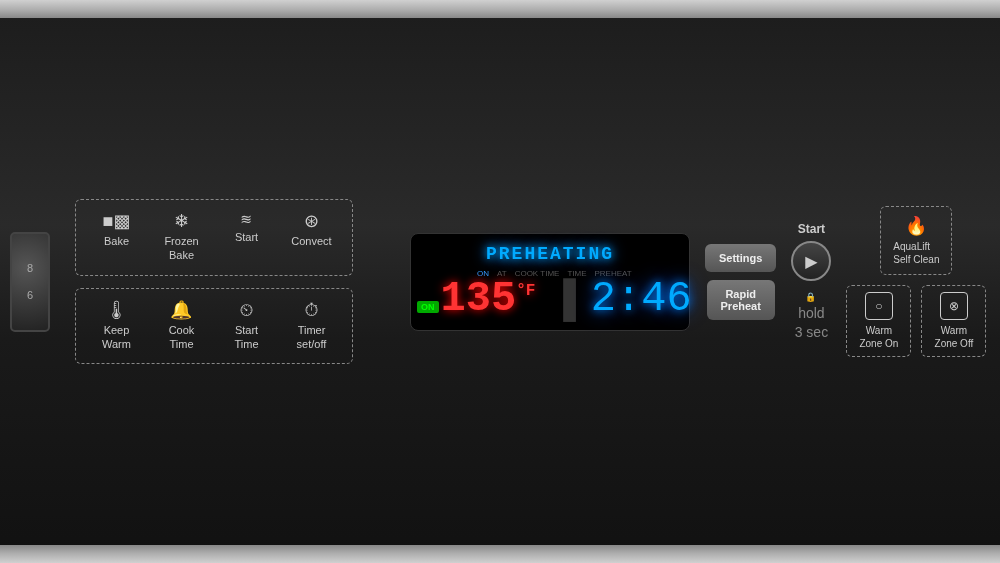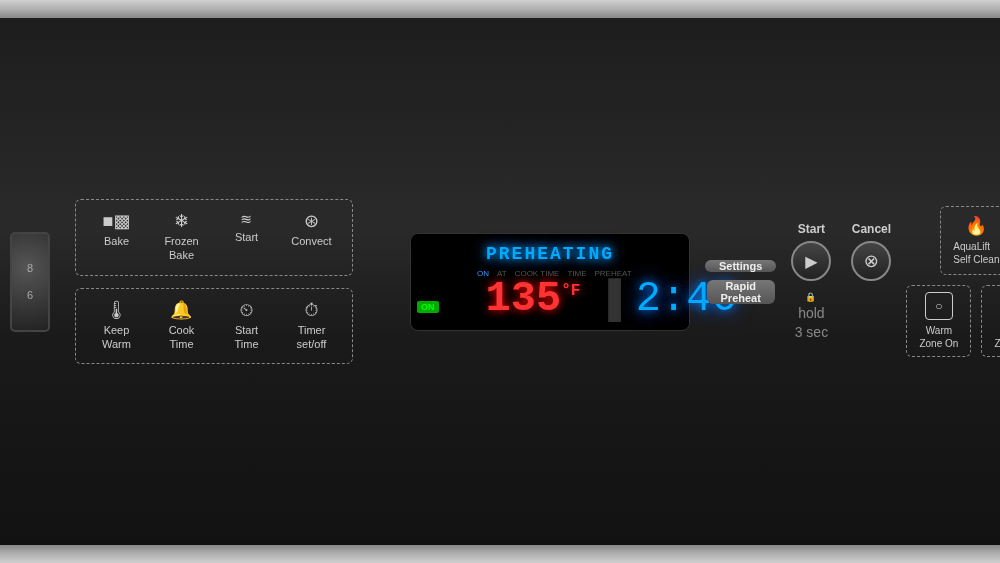--- a/index.html
+++ b/index.html
@@ -159,21 +159,20 @@
       border-radius: 2px;
     }
 
     .temp-display {
       font-family: 'Courier New', monospace;
       color: #ff3333;
       font-size: 42px;
       font-weight: bold;
       line-height: 1;
       text-shadow: 0 0 10px #ff0000;
-      margin-left: 45px;
     }
 
     .temp-unit {
       font-size: 16px;
       vertical-align: super;
       color: #ff3333;
     }
 
     .time-display {
       font-family: 'Courier New', monospace;
@@ -203,21 +202,21 @@
       gap: 8px;
     }
 
     .gray-btn {
       background: linear-gradient(180deg, #777, #555);
       border: none;
       border-radius: 6px;
       color: #eee;
       font-size: 11px;
       font-weight: bold;
-      padding: 0 14px;
+      padding: 8px 14px;
       cursor: pointer;
       text-align: center;
       min-width: 65px;
     }
 
     
     .start-cancel {
       display: flex;
       gap: 20px;
       align-items: flex-start;
@@ -437,26 +436,20 @@
       <div class="sc-group">
         <span class="sc-label">Start</span>
         <div class="circle-btn">
           <span>▶</span>
         </div>
         <div style="text-align:center;">
           <span class="lock-icon">🔒</span>
           <div class="hold-text">hold<br>3 sec</div>
         </div>
       </div>
-      <div class="sc-group">
-        <span class="sc-label">Cancel</span>
-        <div class="circle-btn">
-          <span style="font-size:18px;">⊗</span>
-        </div>
-      </div>
     </div>
 
     <div class="right-section">
       <div class="aqualift-btn">
         <span class="aqualift-icon">🔥</span>
         <span class="aqualift-label">AquaLift<br>Self Clean</span>
       </div>
       <div class="warm-row">
         <div class="warm-btn">
           <div class="warm-icon">○</div>

